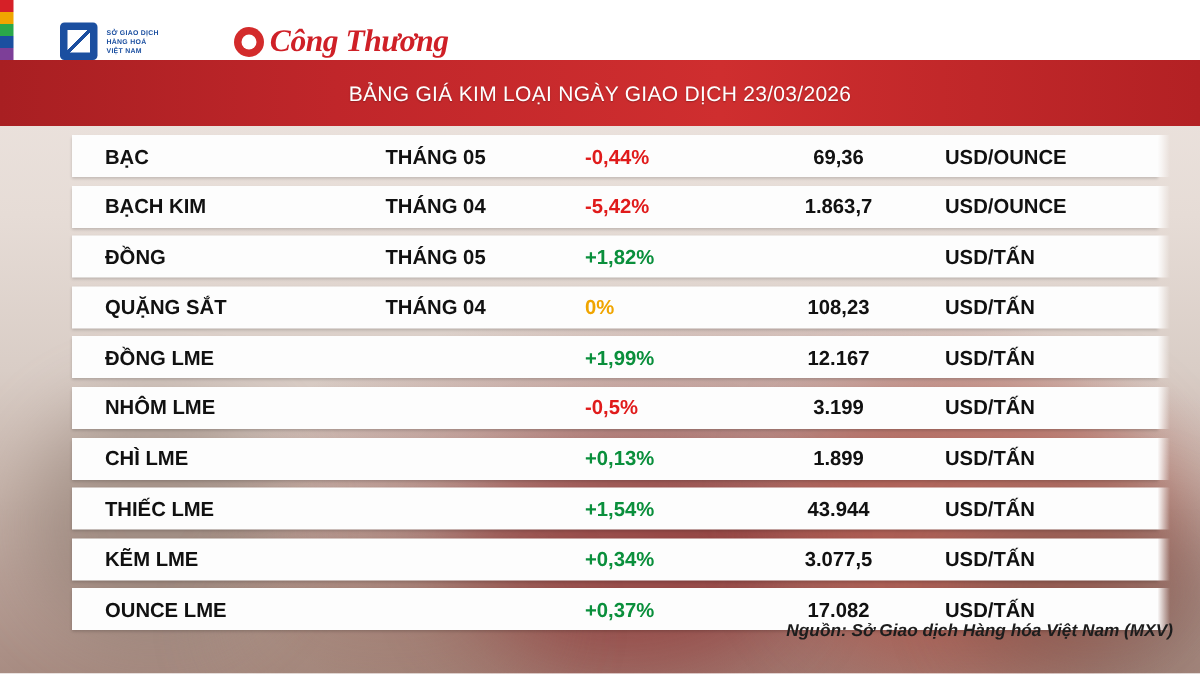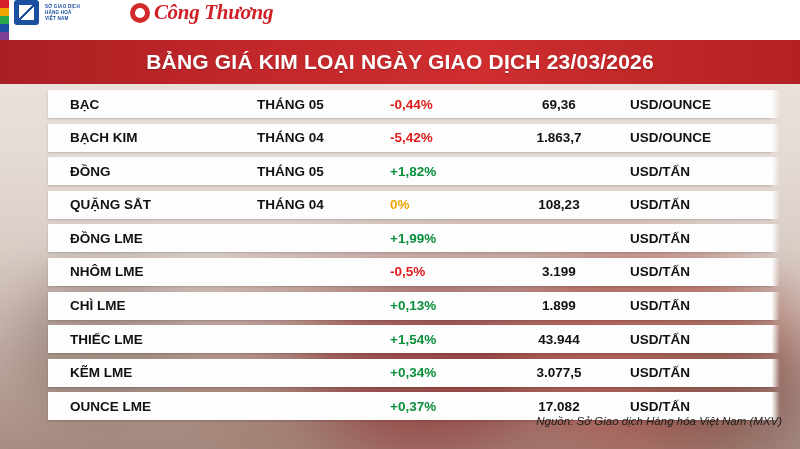--- a/index.html
+++ b/index.html
@@ -25,22 +25,23 @@
   .blob1 { left: 18px;  top: 268px; width: 170px; height: 160px; background: #7d6a5f; opacity:.45;}
   .blob2 { left: 300px; top: 300px; width: 230px; height: 150px; background: #8d3030; }
   .blob3 { left: 520px; top: 250px; width: 260px; height: 200px; background: #b04a3c; opacity:.5;}
   .blob4 { left: 640px; top: 330px; width: 180px; height: 130px; background: #6b4a42; opacity:.4;}
   .blob5 { left: 150px; top: 360px; width: 220px; height: 110px; background: #9a7a6b; opacity:.35;}
 
   
   .header {
     position: absolute; left: 0; top: 0; width: 800px; height: 40px;
     background: #ffffff;
-    display: flex; align-items: flex-start;
+    display: flex; align-items: flex-end;
     z-index: 5;
+    padding-left: 26px;
   }
   .color-stripes {
     position: absolute; left: 0; top: 0; width: 9px; height: 40px;
     display: flex; flex-direction: column;
   }
   .color-stripes div { flex: 1; }
 
   .logo-mxv { display: flex; align-items: center; margin-left: 14px; gap: 6px; }
   .logo-mark {
     width: 25px; height: 25px; background: #1b4fa0; border-radius: 3px;
@@ -72,21 +73,21 @@
   }
 
   
   .title-band {
     position: absolute; left: 0; top: 40px; width: 800px; height: 44px;
     background: linear-gradient(90deg, #a81f22 0%, #c0262a 28%, #cf2e2f 60%, #b32124 100%);
     display: flex; align-items: center; justify-content: center;
     z-index: 4;
   }
   .title-band .title {
-    color: #ffffff; font-weight: bold; font-size: 21px;
+    color: #ffffff; font-weight: normal; font-size: 14px;
     letter-spacing: .2px;
     text-shadow: 0 1px 1px rgba(0,0,0,.25);
   }
 
   
   .rows {
     position: absolute; left: 0; top: 90px; width: 800px;
     z-index: 3;
     margin-left: 10px;
   }
@@ -114,21 +115,21 @@
   .up   { color: #0a8f3c; }
   .down { color: #e01b1b; }
   .flat { color: #f0a500; }
 
   
   .source {
     position: absolute; right: 18px; bottom: 22px;
     font-size: 11.5px; font-style: italic; font-weight: bold; color: #1d1d1d;
     z-index: 6;
   }
-  .source .lbl { font-weight: normal; }
+  .source .lbl { font-weight: bold; }
 </style>
 </head>
 <body>
 
 <div class="page">
 
   <div class="bg-blob blob1"></div>
   <div class="bg-blob blob2"></div>
   <div class="bg-blob blob3"></div>
   <div class="bg-blob blob4"></div>
@@ -192,20 +193,21 @@
         <div class="cell c-month">THÁNG 04</div>
         <div class="cell c-chg flat">0%</div>
         <div class="cell c-price">108,23</div>
         <div class="cell c-unit">USD/TẤN</div>
       </div>
       <div class="row">
         <div class="plate"></div>
         <div class="cell c-name">ĐỒNG LME</div>
         <div class="cell c-month"></div>
         <div class="cell c-chg up">+1,99%</div>
+        <div class="cell c-price">12.167</div>
         <div class="cell c-unit">USD/TẤN</div>
       </div>
       <div class="row">
         <div class="plate"></div>
         <div class="cell c-name">NHÔM LME</div>
         <div class="cell c-month"></div>
         <div class="cell c-chg down">-0,5%</div>
         <div class="cell c-price">3.199</div>
         <div class="cell c-unit">USD/TẤN</div>
       </div>

